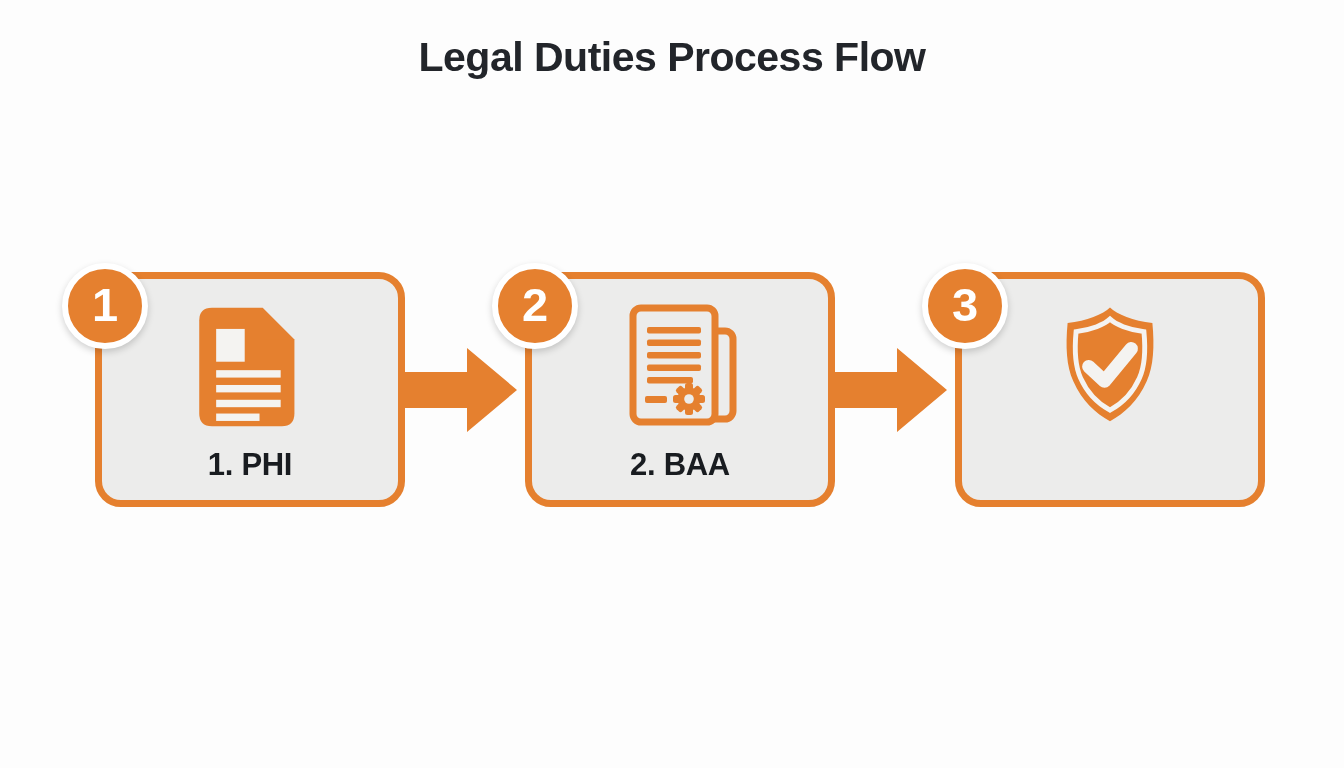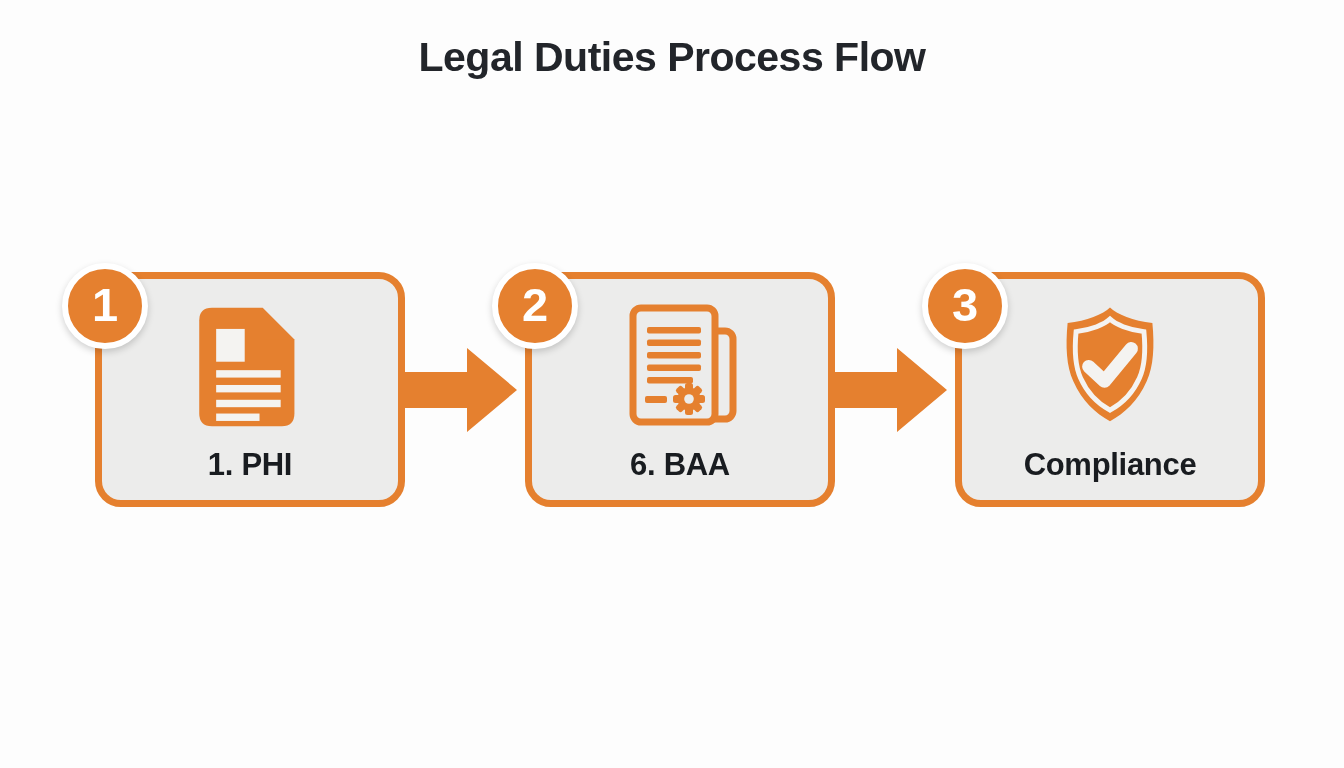--- a/index.html
+++ b/index.html
@@ -115,37 +115,36 @@
               <rect x="-4" y="-16" width="8" height="32" rx="2.5"></rect>
               <rect x="-4" y="-16" width="8" height="32" rx="2.5" transform="rotate(45)"></rect>
               <rect x="-4" y="-16" width="8" height="32" rx="2.5" transform="rotate(90)"></rect>
               <rect x="-4" y="-16" width="8" height="32" rx="2.5" transform="rotate(135)"></rect>
             </g>
             <circle class="ic-accent" r="11.5"></circle>
             <circle class="ic-fillbg" stroke-width="0" r="4.8" fill="var(--box_fill)"></circle>
           </g>
         </svg>
       </div>
-      <div class="step-label">6. BAA</div>
+      <div class="step-label">2. BAA</div>
     </div>
 
     <div class="arrow">
       <svg width="114" height="100" viewBox="0 0 114 100" aria-hidden="true">
         <polygon class="arrow-shape" points="0,32 62,32 62,8 112,50 62,92 62,68 0,68"></polygon>
       </svg>
     </div>
 
     <div class="step-box">
       <div class="badge">
         <span>3</span>
       </div>
       <div class="step-icon">
         <svg width="116" height="125" viewBox="0 0 104 112" aria-hidden="true">
           <path class="ic-accent" d="M52 4 C46 10 31 16 14 18 C12 39 13 57 19 70 C27 88 39 99 52 106 C65 99 77 88 85 70 C91 57 92 39 90 18 C73 16 58 10 52 4 Z"></path>
           <path d="M52 4 C46 10 31 16 14 18 C12 39 13 57 19 70 C27 88 39 99 52 106 C65 99 77 88 85 70 C91 57 92 39 90 18 C73 16 58 10 52 4 Z" transform="translate(10.4,11.2) scale(0.8)" fill="none" stroke="#F4F3F1" stroke-width="5.5"></path>
           <path d="M33 57 L47 70 L71 41" fill="none" stroke="#F4F3F1" stroke-width="12" stroke-linecap="round" stroke-linejoin="round"></path>
         </svg>
       </div>
-      <div class="step-label">Compliance</div>
     </div>
 
   </div>
 </div>
 
 </body></html>

